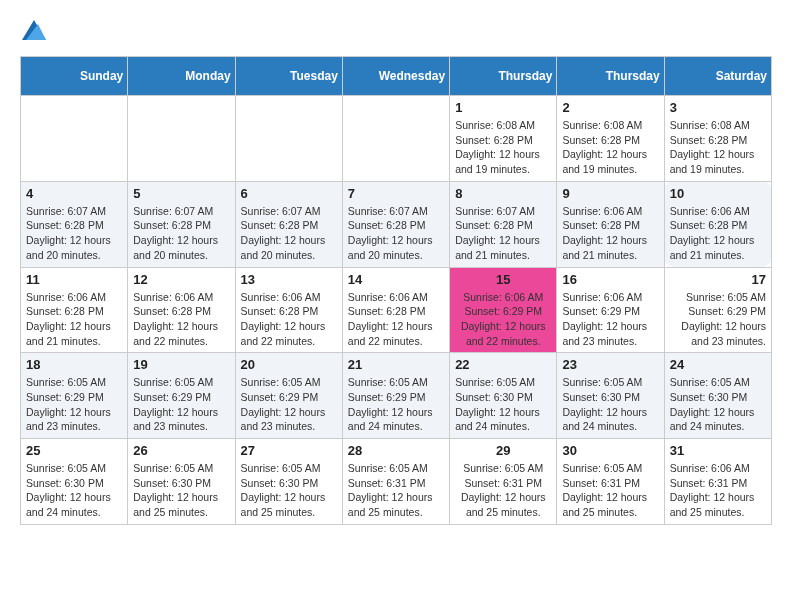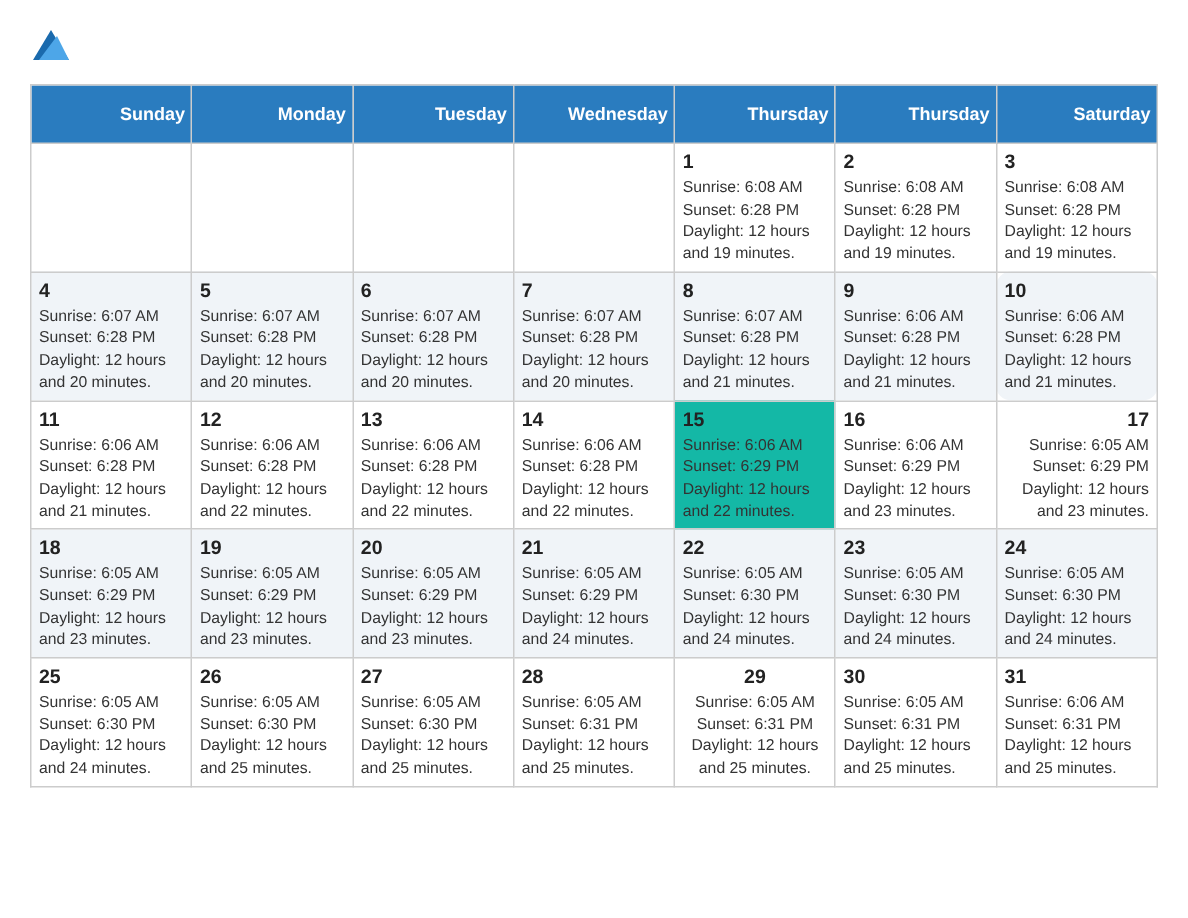--- a/index.html
+++ b/index.html
@@ -228,21 +228,21 @@
 Daylight: 12 hours
 and 22 minutes.</div>
         </td>
         <td style="background: rgb(255, 255, 255);">
           <div class="day-number">14</div>
           <div class="day-info" style="white-space: pre-line;">Sunrise: 6:06 AM
 Sunset: 6:28 PM
 Daylight: 12 hours
 and 22 minutes.</div>
         </td>
-        <td style="background: #14b8a6;">
+        <td style="background: #ec4899; text-align: center;">
           <div class="day-number">15</div>
           <div class="day-info" style="white-space: pre-line;">Sunrise: 6:06 AM
 Sunset: 6:29 PM
 Daylight: 12 hours
 and 22 minutes.</div>
         </td>
         <td style="background: rgb(255, 255, 255);">
           <div class="day-number">16</div>
           <div class="day-info" style="white-space: pre-line;">Sunrise: 6:06 AM
 Sunset: 6:29 PM

